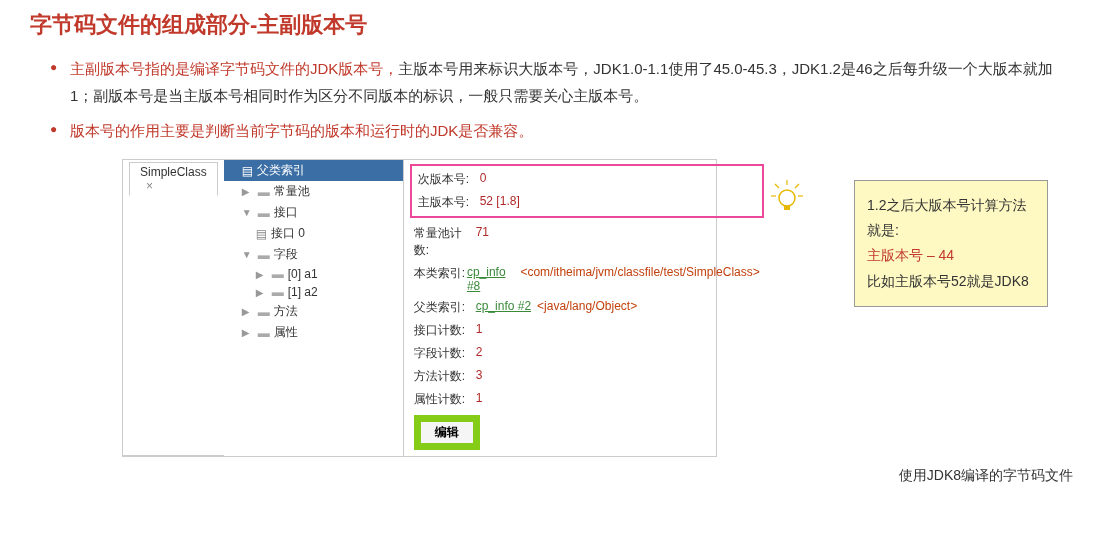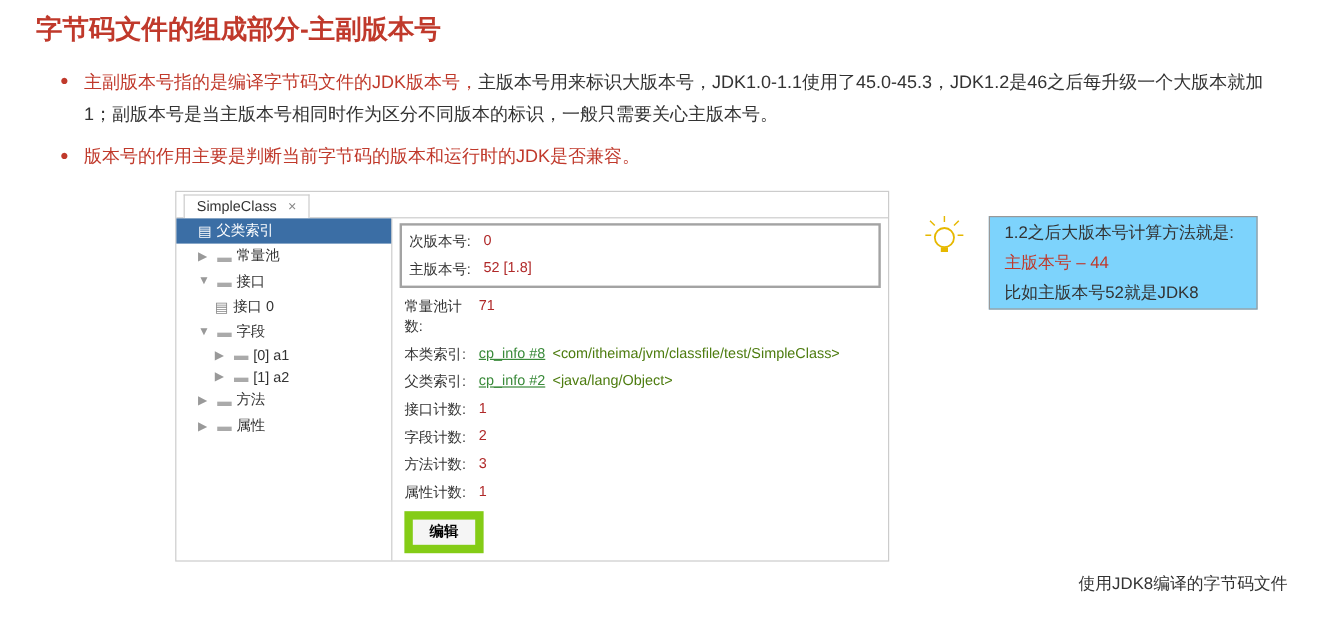--- a/index.html
+++ b/index.html
@@ -5,42 +5,42 @@
     * { box-sizing: border-box; margin: 0; padding: 0; }
     body { font-family: "Microsoft YaHei", Arial, sans-serif; background: #fff; width: 1103px; height: 535px; padding: 10px 30px; font-size: 14px; color: #333; }
     .title { color: #c0392b; font-size: 22px; font-weight: bold; margin-bottom: 15px; }
     .bullet-list { list-style: none; padding-left: 20px; }
     .bullet-item { position: relative; padding-left: 20px; margin-bottom: 8px; line-height: 1.8; font-size: 15px; }
     .bullet-item::before { content: "●"; color: #c0392b; position: absolute; left: 0; font-size: 12px; top: 2px; }
     .red-text { color: #c0392b; font-weight: 500; }
     .black-text { color: #333; }
     .content-wrap { position: relative; }
     .lightbulb { position: absolute; right: 270px; top: 170px; font-size: 28px; }
-    .info-box { position: absolute; right: 25px; top: 170px; border: 1px solid #999; padding: 0 12px; width: 224px; font-size: 14px; line-height: 1.8; background: #7dd3fc; }
+    .info-box { position: absolute; right: 25px; top: 170px; border: 1px solid #999; padding: 12px 12px; width: 194px; font-size: 14px; line-height: 1.8; background: #fef9c3; }
     .info-box .ib-red { color: #c0392b; }
-    .panel { border: 1px solid #ccc; width: 595px; margin: 15px auto 5px 116px; background: #fff; display: flex; flex-direction: column; }
+    .panel { border: 1px solid #ccc; width: 595px; margin: 15px auto 5px 92px; background: #fff; display: flex; flex-direction: row; }
     .tab-bar { border-bottom: 1px solid #ccc; padding: 2px 6px 0 6px; font-size: 12px; }
     .tab { display: inline-block; padding: 2px 10px; border: 1px solid #ccc; border-bottom: 1px solid #fff; background: #fff; margin-bottom: -1px; }
     .tab .close { margin-left: 6px; color: #888; }
     .panel-body { display: flex; }
     .tree { width: 180px; border-right: 1px solid #ccc; font-size: 12px; padding: 0; }
     .tree-item { padding: 2px 6px; display: flex; align-items: center; gap: 4px; }
     .tree-item.selected { background: #3b6ea5; color: #fff; }
     .tree-icon { width: 12px; display: inline-block; color: #999; font-size: 10px; }
     .folder-icon { color: #aaa; }
     .file-icon { color: #888; }
     .indent1 { padding-left: 18px; }
     .indent2 { padding-left: 32px; }
     .details { flex: 1; padding: 6px 10px; font-size: 12px; }
     .detail-row { display: flex; padding: 3px 0; }
     .detail-label { width: 62px; color: #333; }
     .detail-val { color: #b02929; }
     .detail-val.blue-ul { color: #3a8a3a; text-decoration: underline; }
-    .detail-val.gray { color: #4d7c0f; margin-left: 6px; }
-    .red-box { border: 2px solid #a3a3a3; padding: 2px 6px; margin: -2px -4px 4px -4px; }
+    .detail-val.gray { color: #c2410c; margin-left: 6px; }
+    .red-box { border: 2px solid #ec4899; padding: 2px 6px; margin: -2px -4px 4px -4px; }
     .btn { border: 7px solid #84cc16; background: #f5f5f5; padding: 2px 14px; font-size: 12px; margin-top: 4px; cursor: pointer; font-weight: bold; }
     .caption { text-align: right; font-size: 14px; margin-top: 10px; margin-left: 80px; }
   </style>
 </head>
 <body>
 
 <div class="content-wrap">
   <div class="title">字节码文件的组成部分-主副版本号</div>
 
   <ul class="bullet-list">

